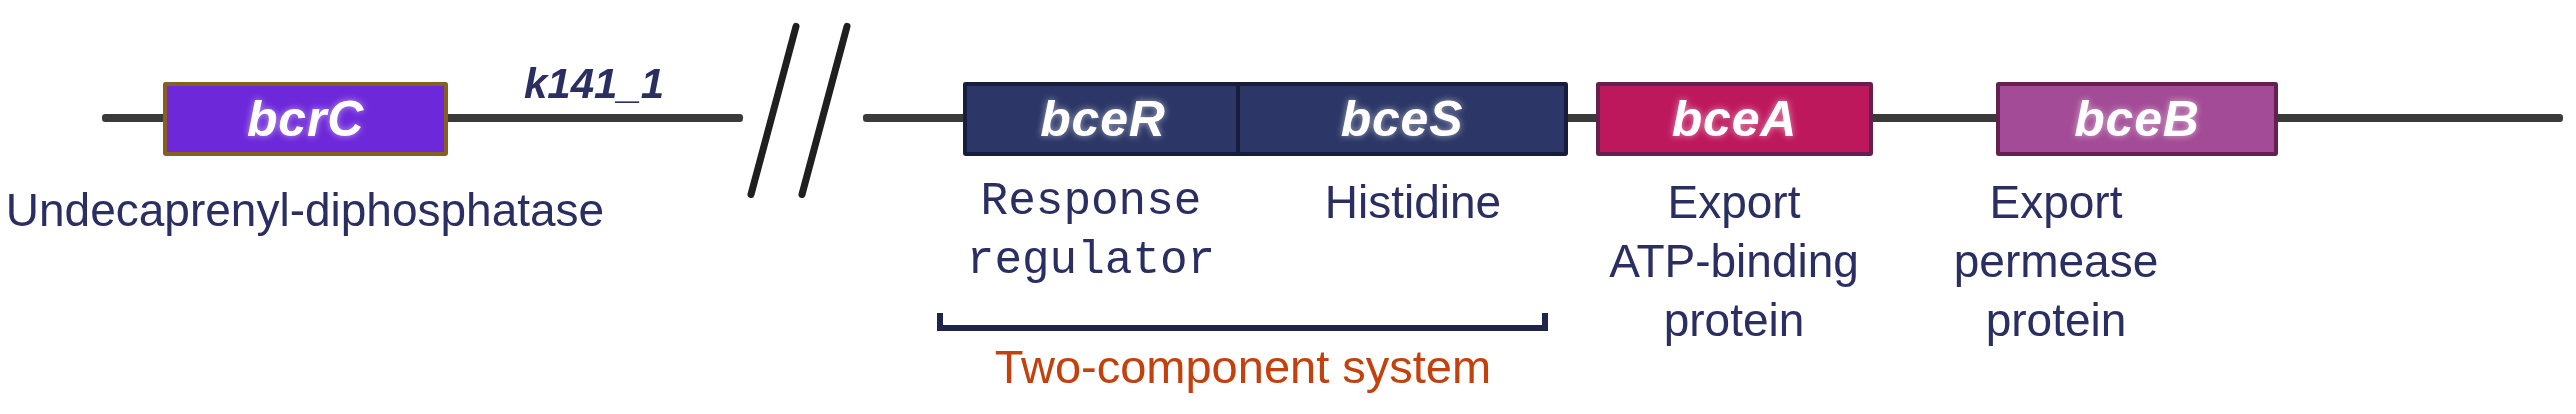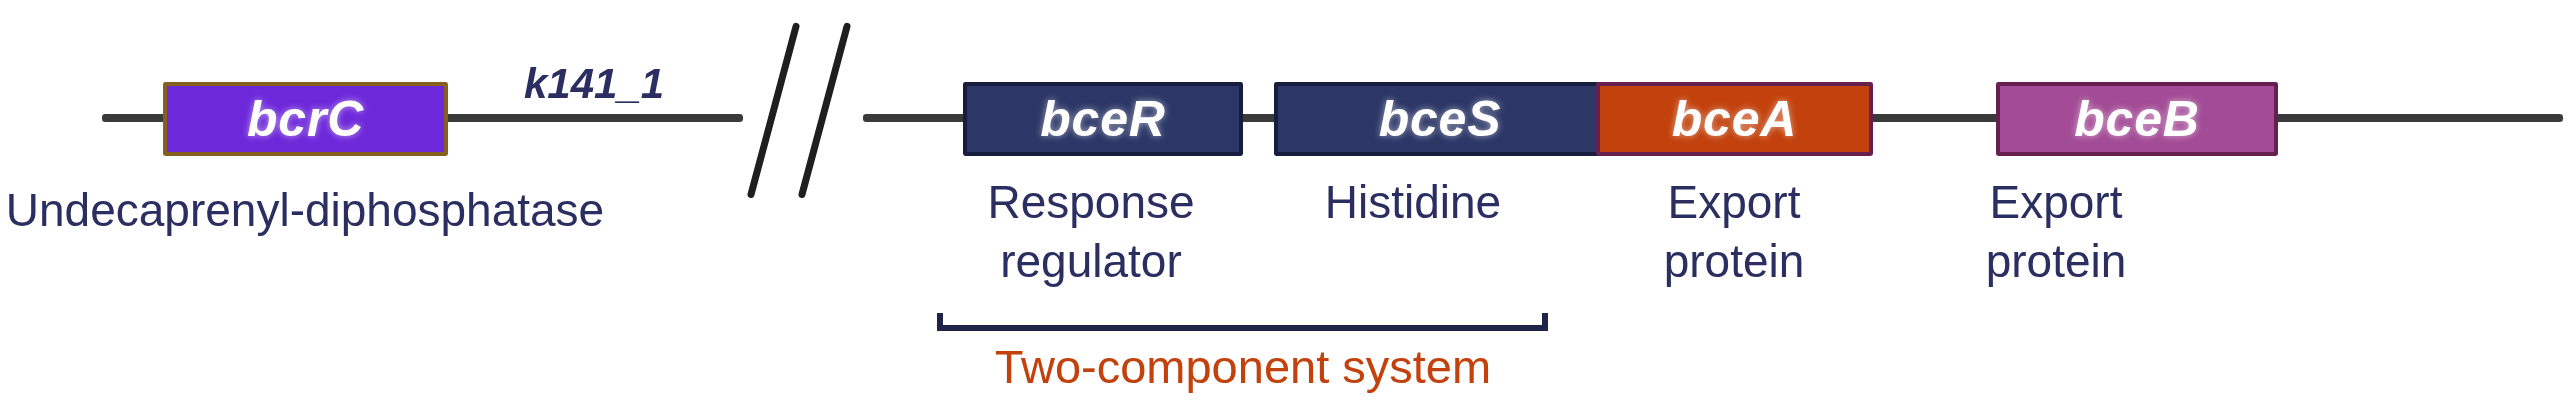--- a/index.html
+++ b/index.html
@@ -117,51 +117,53 @@
     </div>
     <div class="gene-caption" style="left: 305px; margin-top: 8px;">
       <span>Undecaprenyl-diphosphatase</span>
     </div>
   </div>
 
   <div>
     <div class="gene-box" style="left: 951px; width: 280px; background: rgb(44, 55, 103); border-color: rgb(22, 29, 61); margin-left: 12px;">
       <span>bceR</span>
     </div>
-    <div class="gene-caption" style="left: 1091px;">
+    <div class="gene-caption" style="left: 1091px; font-family: Liberation Mono, monospace;">
       <span>Response</span>
       <span>regulator</span>
     </div>
   </div>
 
   <div>
-    <div class="gene-box" style="left: 1274px; width: 332px; background: rgb(44, 55, 103); border-color: rgb(22, 29, 61);">
+    <div class="gene-box" style="left: 1236px; width: 332px; background: rgb(44, 55, 103); border-color: rgb(22, 29, 61);">
       <span>bceS</span>
     </div>
     <div class="gene-caption" style="left: 1413px;">
       <span>Histidine</span>
     </div>
   </div>
 
   <div>
-    <div class="gene-box" style="left: 1596px; width: 277px; background: #c2410c; border-color: rgb(102, 32, 79);">
+    <div class="gene-box" style="left: 1596px; width: 277px; background: #be185d; border-color: rgb(102, 32, 79);">
       <span>bceA</span>
     </div>
     <div class="gene-caption" style="left: 1734px;">
       <span>Export</span>
+      <span>ATP-binding</span>
       <span>protein</span>
     </div>
   </div>
 
   <div>
     <div class="gene-box" style="left: 1996px; width: 282px; background: rgb(163, 75, 150); border-color: rgb(102, 32, 79);">
       <span>bceB</span>
     </div>
     <div class="gene-caption" style="left: 2056px;">
       <span>Export</span>
+      <span>permease</span>
       <span>protein</span>
     </div>
   </div>
 
   <div id="bracket" style="left: 937px; width: 611px;"></div>
   <div id="bracket-label" style="left: 1243px;">Two-component system</div>
 
 </div>
 
 

